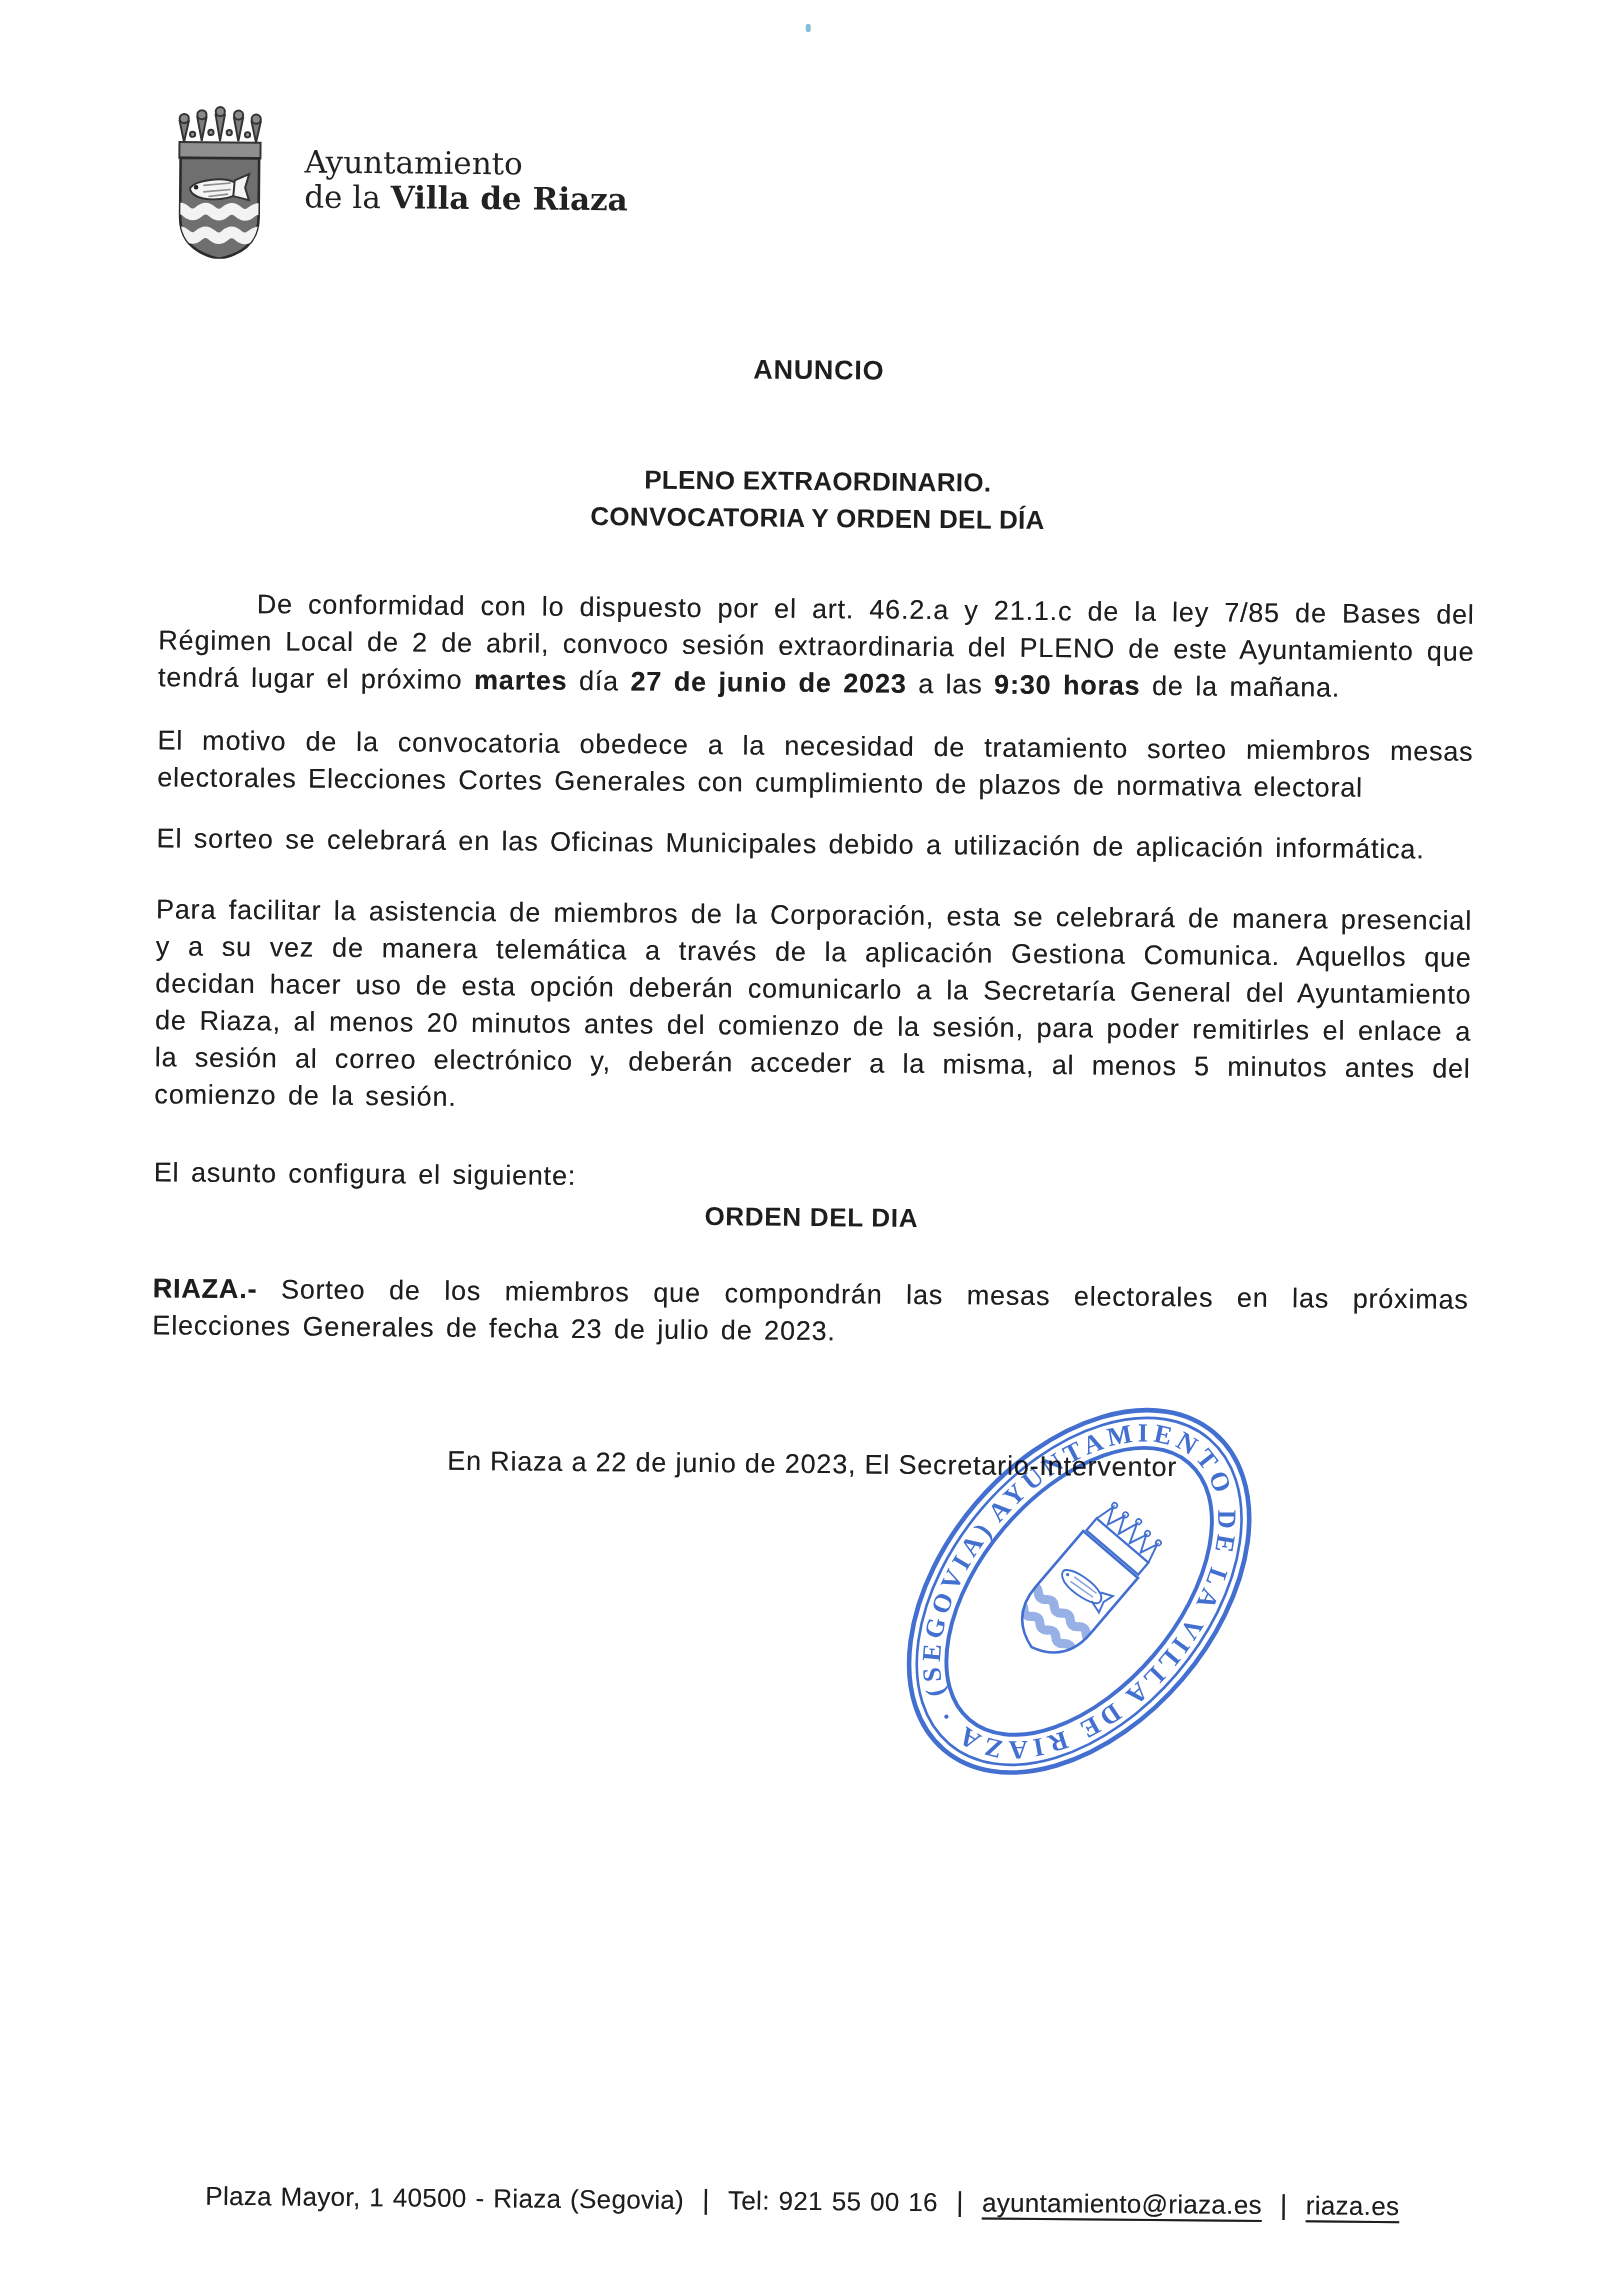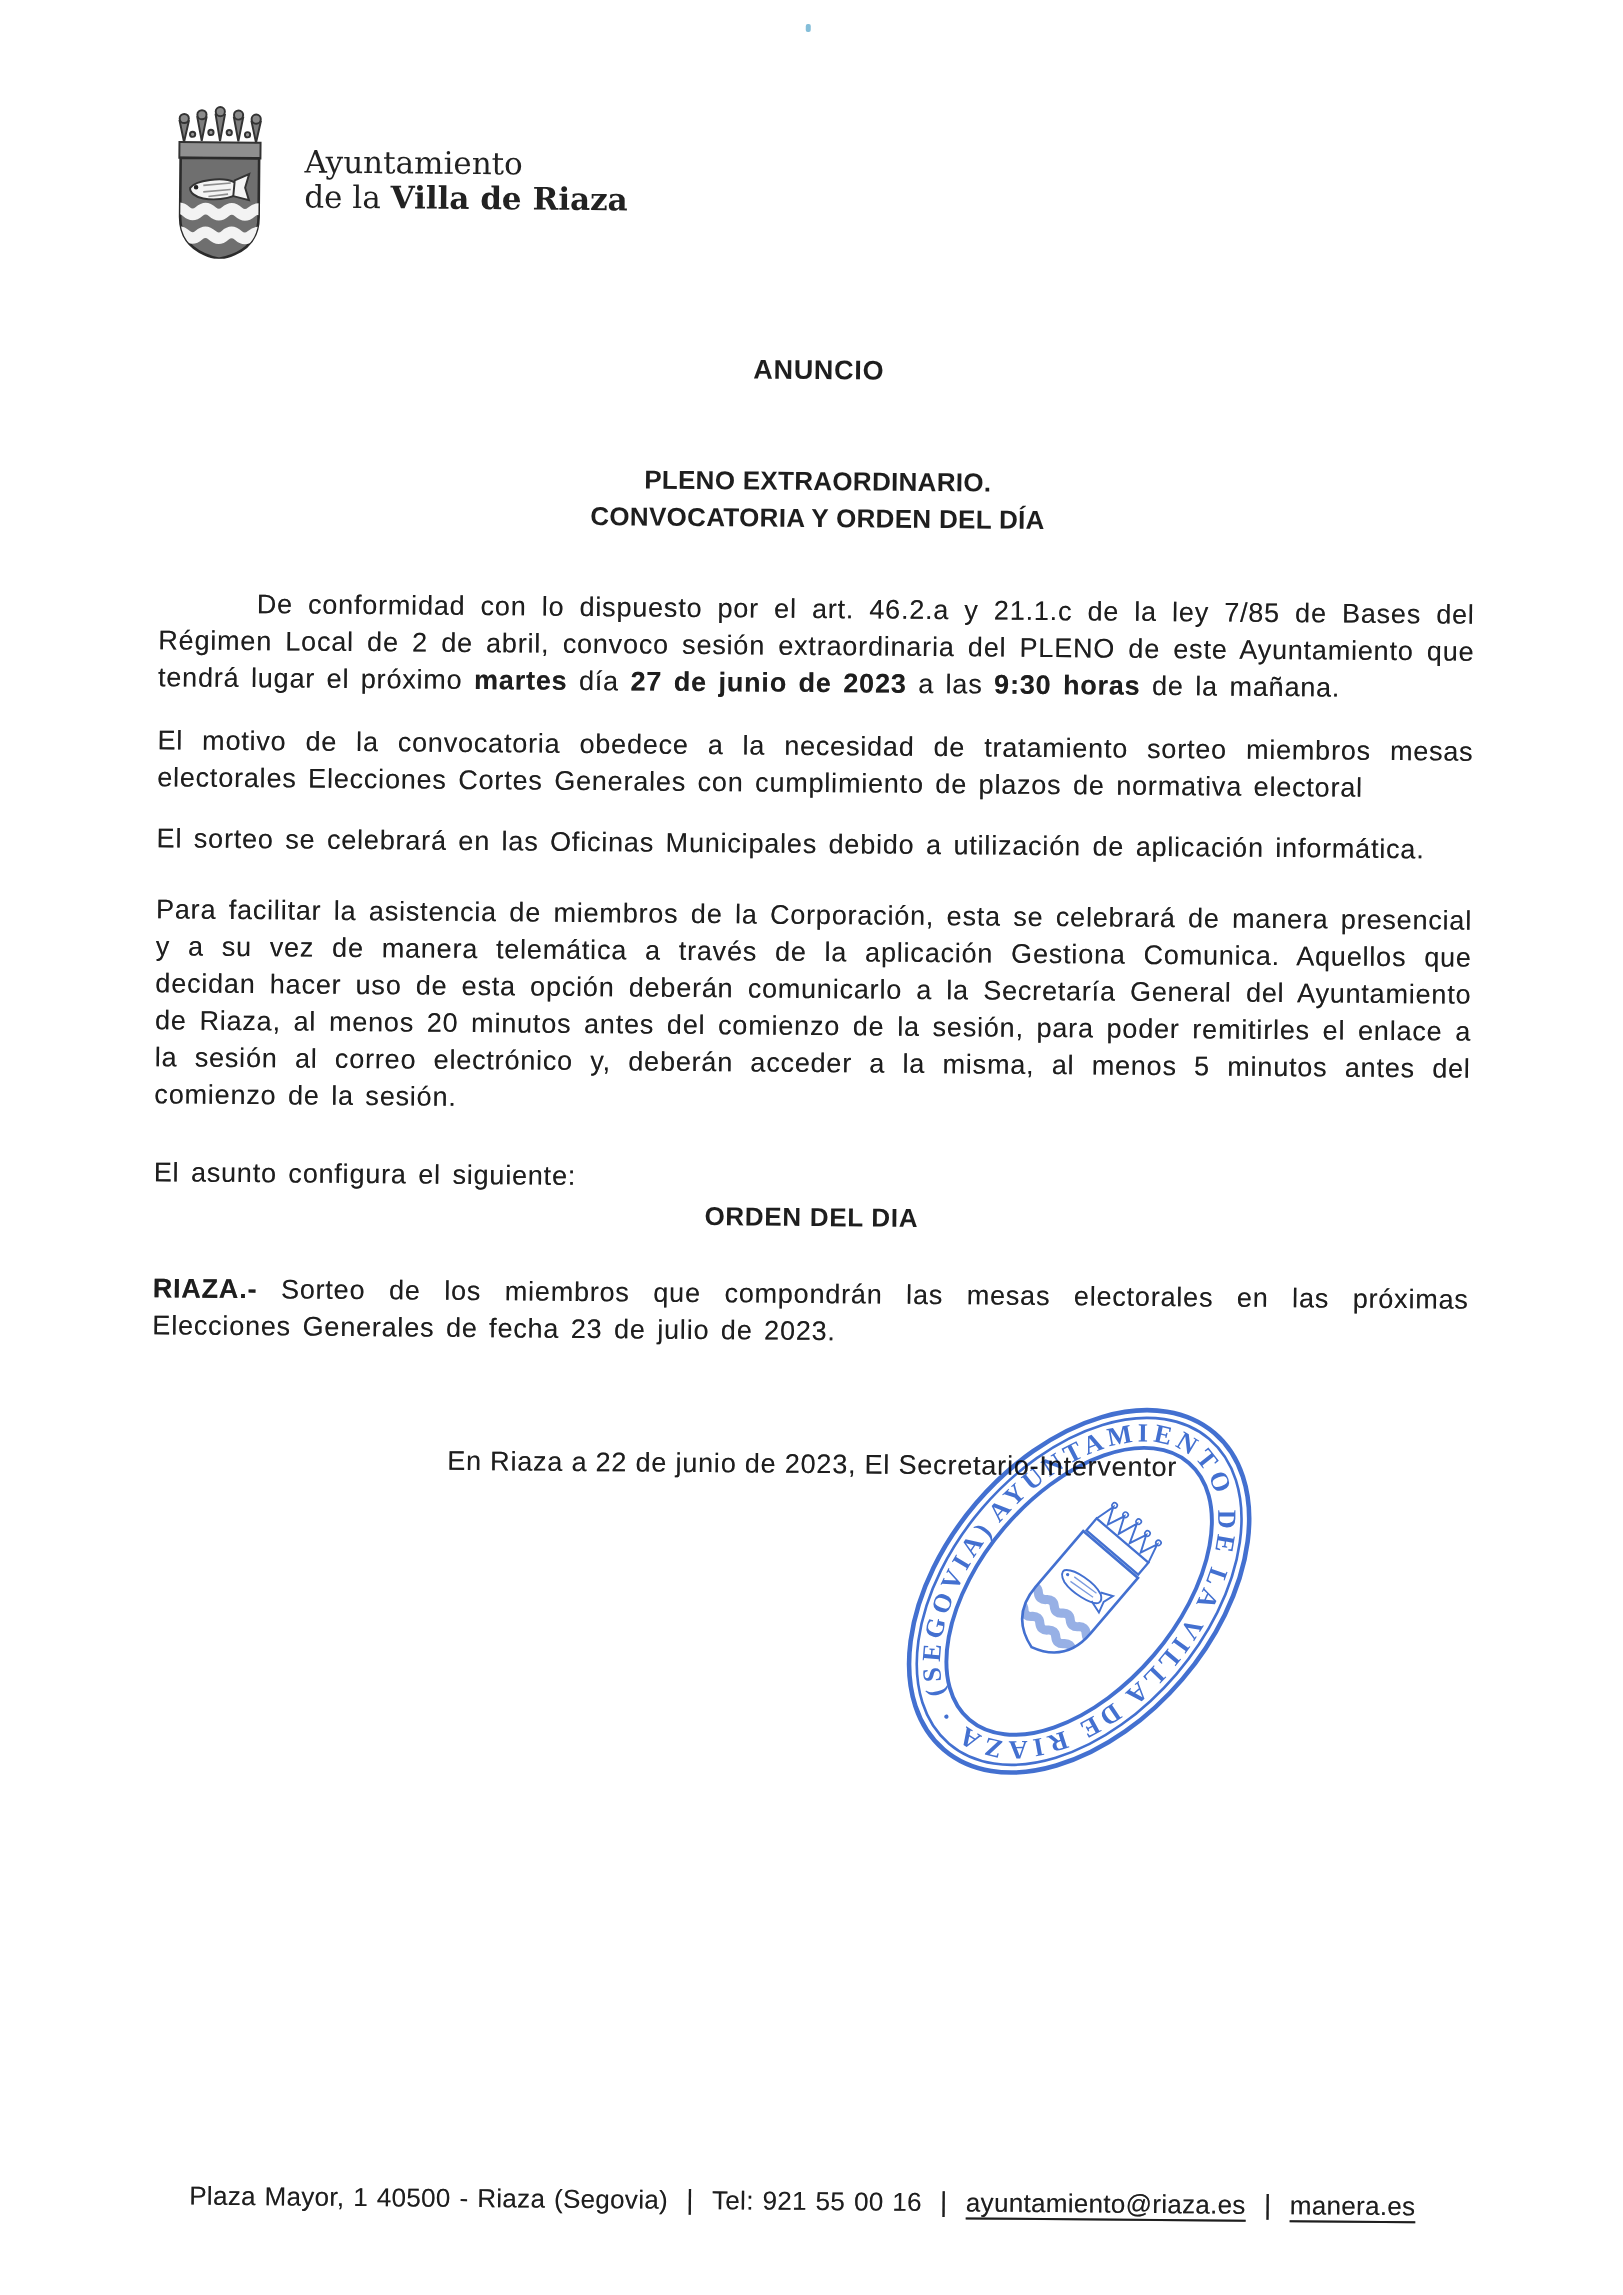--- a/index.html
+++ b/index.html
@@ -172,18 +172,18 @@
       </g>
     </svg>
 
     <div class="abs footer">
       <span>Plaza Mayor, 1 40500 - Riaza (Segovia)</span>
       <span class="sep">|</span>
       <span>Tel: 921 55 00 16</span>
       <span class="sep">|</span>
       <span class="link">ayuntamiento@riaza.es</span>
       <span class="sep">|</span>
-      <span class="link">manera.es</span>
+      <span class="link">riaza.es</span>
     </div>
 
   </div>
 </div>
 
 
 </body></html>

